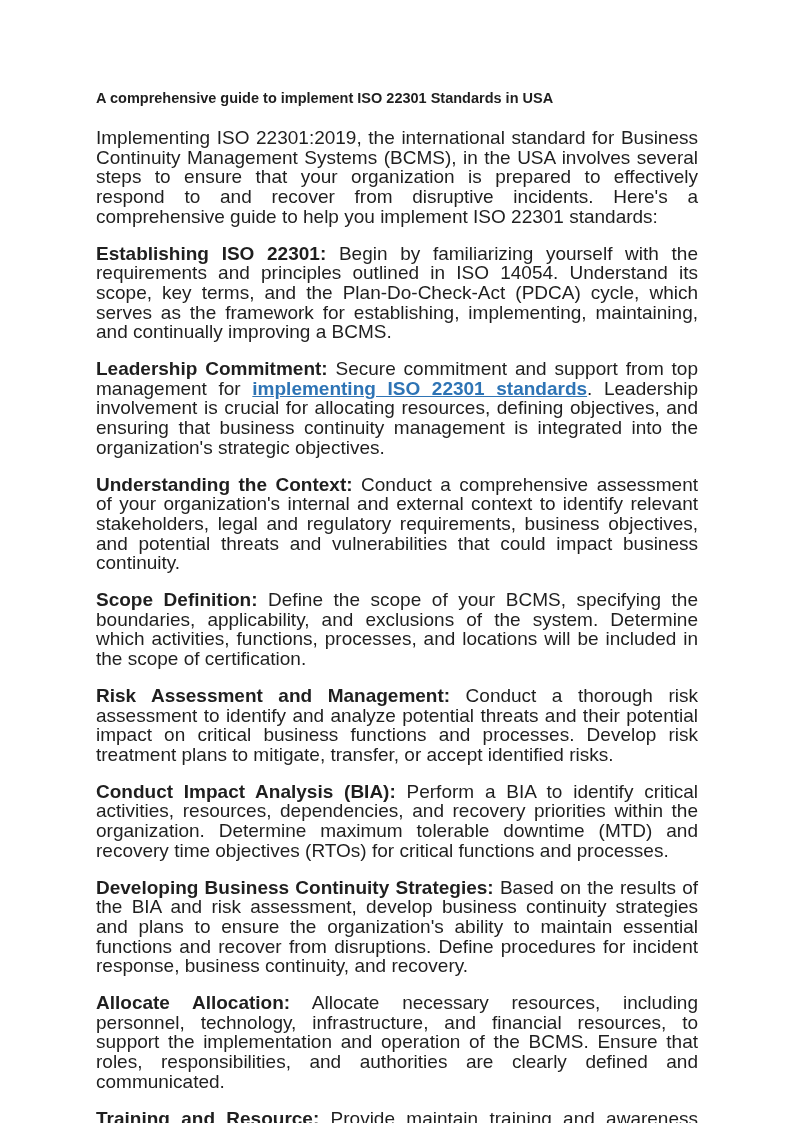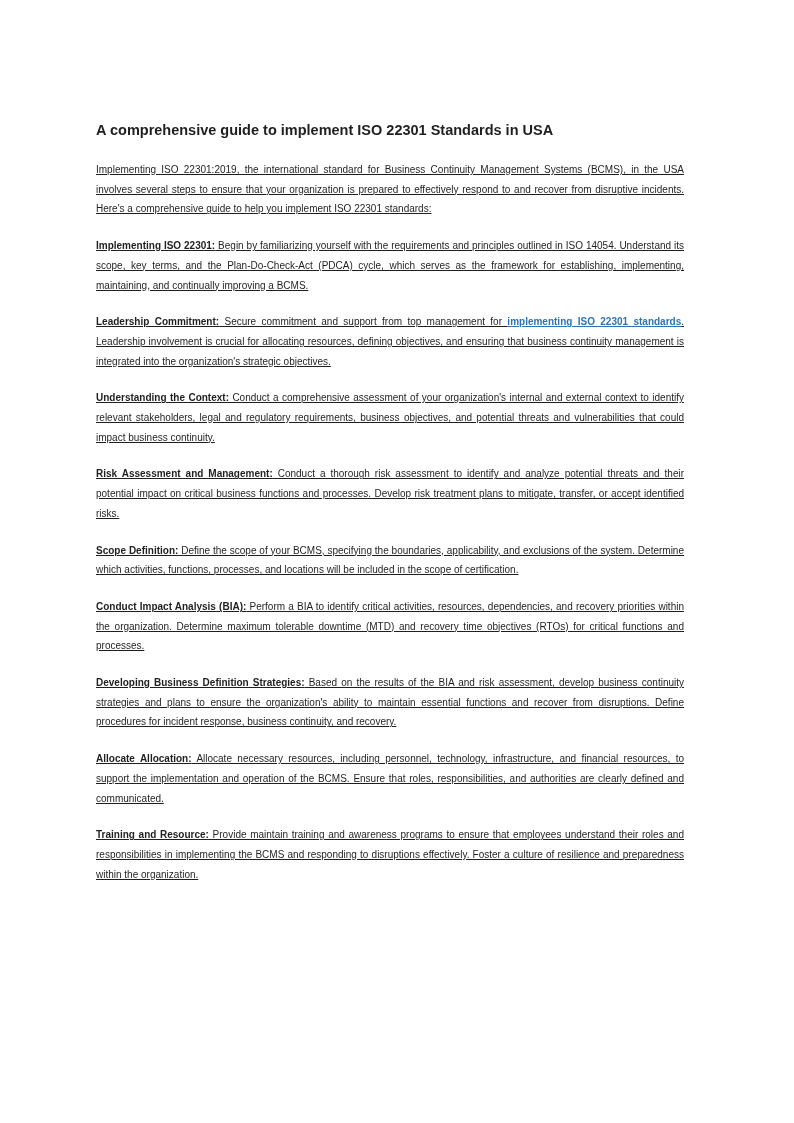--- a/index.html
+++ b/index.html
@@ -9,65 +9,64 @@
   }
   .page {
     position: relative;
     width: 794px;
     height: 1123px;
     background: #ffffff;
     overflow: hidden;
     font-family: "Liberation Sans", "DejaVu Sans", sans-serif;
     color: #1f1f1f;
     box-sizing: border-box;
-    padding: 120px 96px 0 96px;
+    padding: 88px 96px 0 96px;
   }
   .doc-title {
     font-size: 14.5px;
     font-weight: bold;
     line-height: 20px;
     margin: 0 0 20px 0;
     text-align: left;
   }
   p.para {
-    font-size: 10px;
+    font-size: 19px;
     line-height: 19.7px;
     text-align: justify;
-    margin: 0 14px 17px 0;
-    text-decoration: underline;
+    margin: 0 0 17px 0;
   }
   p.para strong {
     font-weight: bold;
   }
   a.doc-link {
     font-weight: bold;
     text-decoration: underline;
     cursor: pointer;
   }
 </style>
 </head>
 <body>
 
 <div class="page">
 
   <h1 class="doc-title">A comprehensive guide to implement ISO 22301 Standards in USA</h1>
 
   <p class="para">Implementing ISO 22301:2019, the international standard for Business Continuity Management Systems (BCMS), in the USA involves several steps to ensure that your organization is prepared to effectively respond to and recover from disruptive incidents. Here's a comprehensive guide to help you implement ISO 22301 standards:</p>
 
-  <p class="para"><strong>Implementing ISO 22301:</strong><span> Begin by familiarizing yourself with the requirements and principles outlined in ISO 14054. Understand its scope, key terms, and the Plan-Do-Check-Act (PDCA) cycle, which serves as the framework for establishing, implementing, maintaining, and continually improving a BCMS.</span></p>
+  <p class="para"><strong>Establishing ISO 22301:</strong><span> Begin by familiarizing yourself with the requirements and principles outlined in ISO 14054. Understand its scope, key terms, and the Plan-Do-Check-Act (PDCA) cycle, which serves as the framework for establishing, implementing, maintaining, and continually improving a BCMS.</span></p>
 
   <p class="para"><strong>Leadership Commitment:</strong><span> Secure commitment and support from top management for </span><a class="doc-link" style="color: rgb(46, 116, 181);">implementing ISO 22301 standards</a><span>. Leadership involvement is crucial for allocating resources, defining objectives, and ensuring that business continuity management is integrated into the organization's strategic objectives.</span></p>
 
   <p class="para"><strong>Understanding the Context:</strong><span> Conduct a comprehensive assessment of your organization's internal and external context to identify relevant stakeholders, legal and regulatory requirements, business objectives, and potential threats and vulnerabilities that could impact business continuity.</span></p>
 
+  <p class="para"><strong>Scope Definition:</strong><span> Define the scope of your BCMS, specifying the boundaries, applicability, and exclusions of the system. Determine which activities, functions, processes, and locations will be included in the scope of certification.</span></p>
+
   <p class="para"><strong>Risk Assessment and Management:</strong><span> Conduct a thorough risk assessment to identify and analyze potential threats and their potential impact on critical business functions and processes. Develop risk treatment plans to mitigate, transfer, or accept identified risks.</span></p>
-
-  <p class="para"><strong>Scope Definition:</strong><span> Define the scope of your BCMS, specifying the boundaries, applicability, and exclusions of the system. Determine which activities, functions, processes, and locations will be included in the scope of certification.</span></p>
 
   <p class="para"><strong>Conduct Impact Analysis (BIA):</strong><span> Perform a BIA to identify critical activities, resources, dependencies, and recovery priorities within the organization. Determine maximum tolerable downtime (MTD) and recovery time objectives (RTOs) for critical functions and processes.</span></p>
 
-  <p class="para"><strong>Developing Business Definition Strategies:</strong><span> Based on the results of the BIA and risk assessment, develop business continuity strategies and plans to ensure the organization's ability to maintain essential functions and recover from disruptions. Define procedures for incident response, business continuity, and recovery.</span></p>
+  <p class="para"><strong>Developing Business Continuity Strategies:</strong><span> Based on the results of the BIA and risk assessment, develop business continuity strategies and plans to ensure the organization's ability to maintain essential functions and recover from disruptions. Define procedures for incident response, business continuity, and recovery.</span></p>
 
   <p class="para"><strong>Allocate Allocation:</strong><span> Allocate necessary resources, including personnel, technology, infrastructure, and financial resources, to support the implementation and operation of the BCMS. Ensure that roles, responsibilities, and authorities are clearly defined and communicated.</span></p>
 
   <p class="para"><strong>Training and Resource:</strong><span> Provide maintain training and awareness programs to ensure that employees understand their roles and responsibilities in implementing the BCMS and responding to disruptions effectively. Foster a culture of resilience and preparedness within the organization.</span></p>
 
 </div>
 
 </body></html>

